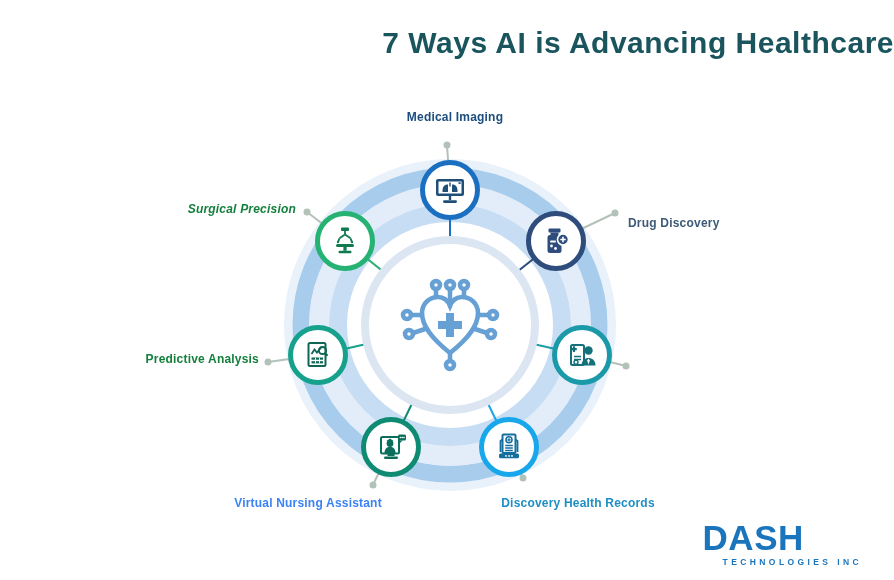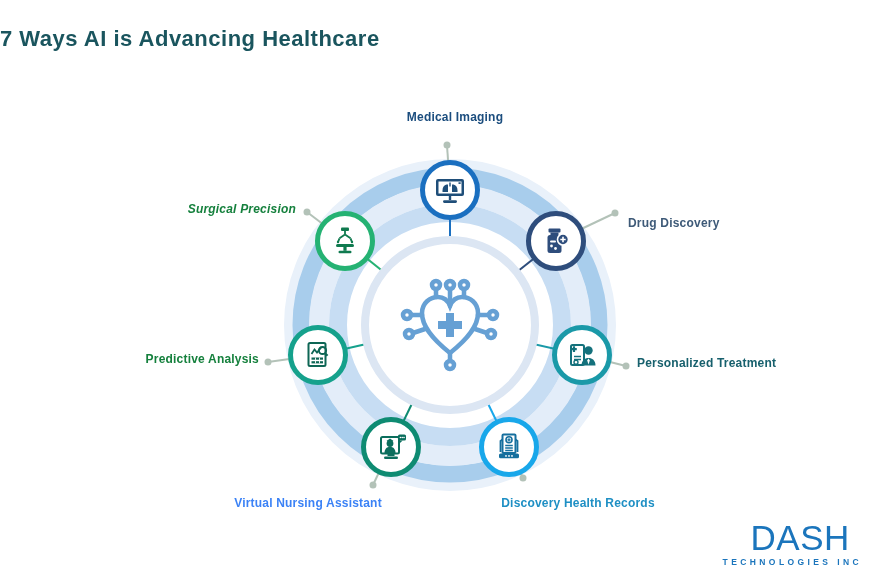--- a/index.html
+++ b/index.html
@@ -7,22 +7,22 @@
   .canvas {
     position: relative;
     width: 894px; height: 580px;
     background: #fff;
     overflow: hidden;
     font-family: "Liberation Sans", sans-serif;
   }
   .title {
     position: absolute;
     top: 26px; left: 0; width: 894px;
-    text-align: left;
-    font-size: 22px;
+    text-align: right;
+    font-size: 30px;
     font-weight: bold;
     letter-spacing: 0.5px;
   }
   svg.diagram {
     position: absolute; left: 0; top: 0;
   }
   .node {
     position: absolute;
     width: 60px; height: 60px;
     border-radius: 50%;
@@ -42,24 +42,23 @@
   .ta-l { text-align: left; }
   .ta-r { text-align: right; }
   .logo {
     position: absolute;
     right: 32px; bottom: 14px;
     text-align: left;
     line-height: 1;
   }
   .logo-name {
     font-size: 35px;
-    font-weight: 400;
+    font-weight: 700;
     letter-spacing: 0.5px;
     font-family: "Liberation Sans", sans-serif;
-    margin-left: 48px;
   }
   .logo-sub {
     font-size: 8.5px;
     font-weight: bold;
     letter-spacing: 3.4px;
     margin-top: 3px;
     margin-left: 20px;
   }
 </style>
 </head>
@@ -225,21 +224,20 @@
       <circle cx="11" cy="19" r="1.2" fill="currentColor"></circle>
       <circle cx="25" cy="19" r="1.2" fill="currentColor"></circle>
       <rect x="9" y="21" width="18" height="3" rx="1.5" fill="currentColor"></rect>
       <rect x="16.4" y="24" width="3.2" height="3.8" fill="currentColor"></rect>
       <rect x="11.5" y="27.8" width="13" height="2.4" rx="1.2" fill="currentColor"></rect>
     </svg>
   </div>
 
   <div class="label ta-c" style="left: 355px; top: 110px; width: 200px; color: rgb(27, 77, 126);">Medical Imaging</div>
   <div class="label ta-l" style="left: 628px; top: 216px; width: 220px; color: rgb(62, 90, 120);">Drug Discovery</div>
-  <div class="label ta-l" style="left: 637px; top: 356px; width: 230px; color: rgb(23, 96, 109);">Personalized Treatment</div>
   <div class="label ta-c" style="left: 458px; top: 496px; width: 240px; color: rgb(30, 143, 196);">Discovery Health Records</div>
   <div class="label ta-c" style="left: 188px; top: 496px; width: 240px; color: #3b82f6;">Virtual Nursing Assistant</div>
   <div class="label ta-r" style="left: 59px; top: 352px; width: 200px; color: #15803d;">Predictive Analysis</div>
   <div class="label ta-r" style="left: 96px; top: 202px; width: 200px; color: #15803d; font-style: italic;">Surgical Precision</div>
 
   <div class="logo" style="color: rgb(27, 117, 188);">
     <div class="logo-name">DASH</div>
     <div class="logo-sub">TECHNOLOGIES INC</div>
   </div>
 

